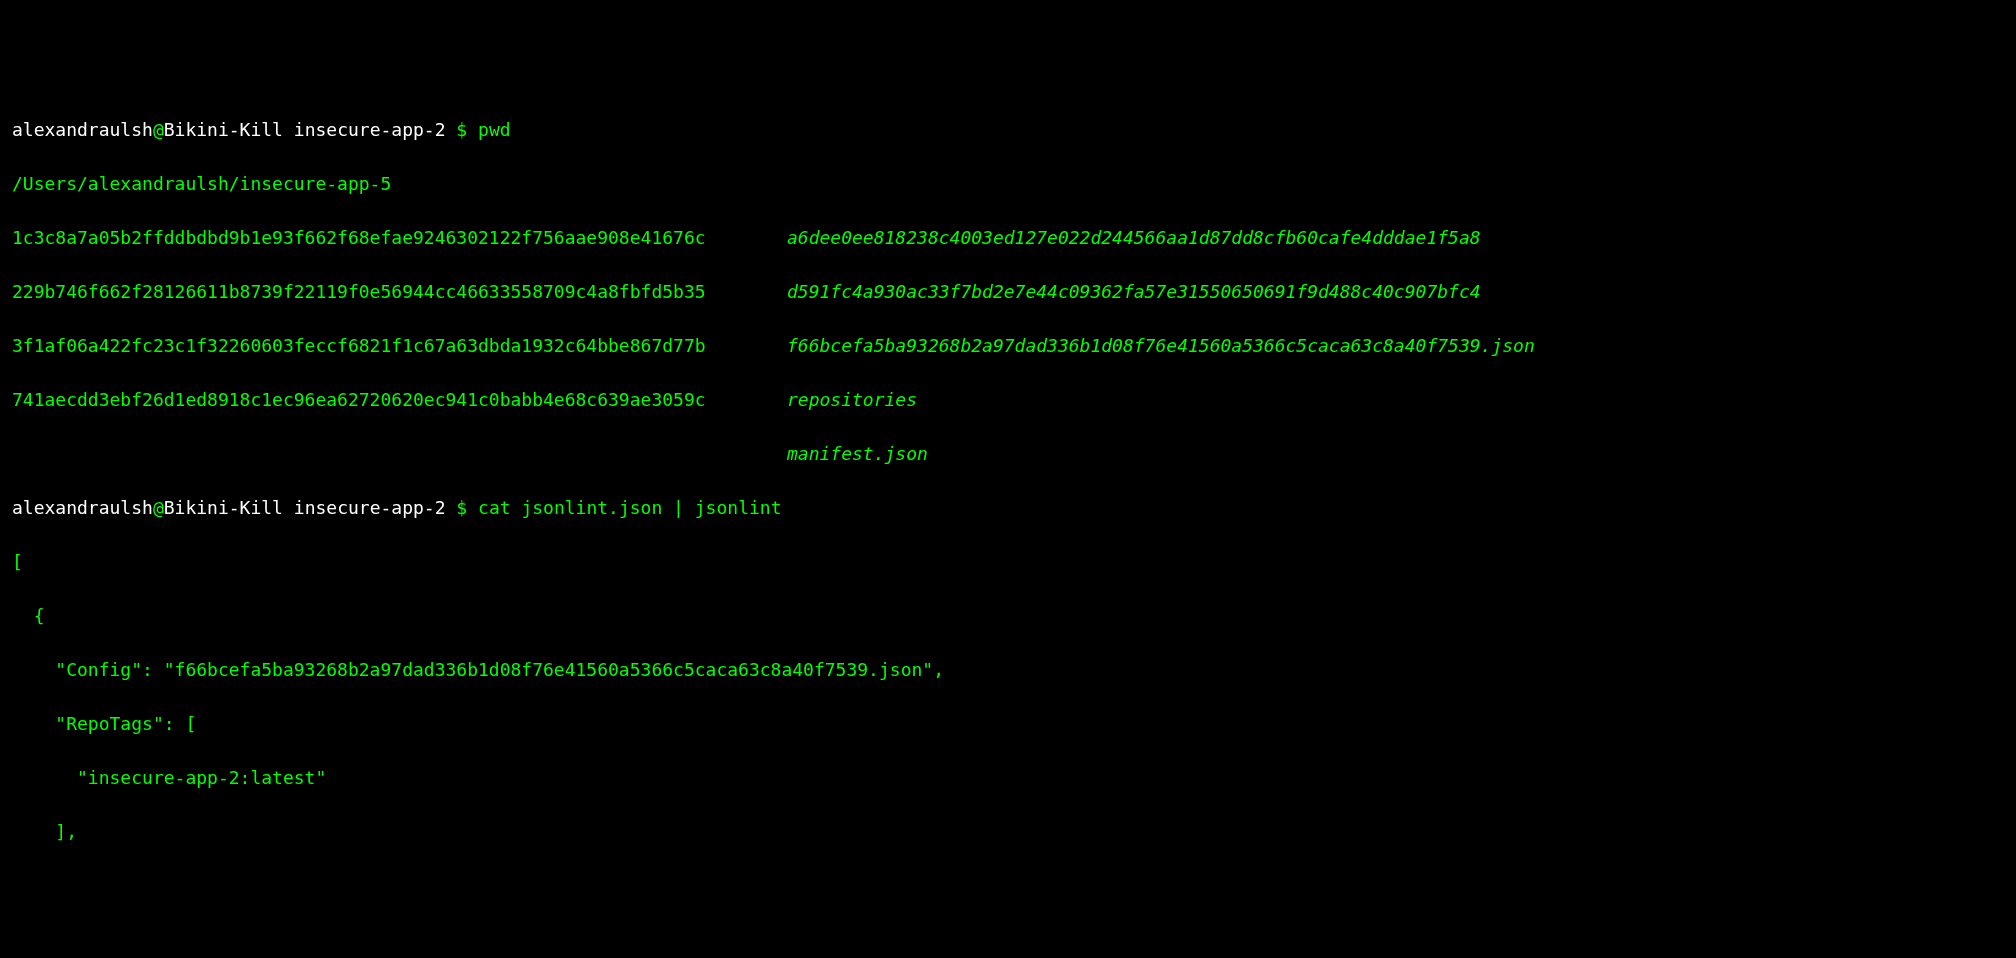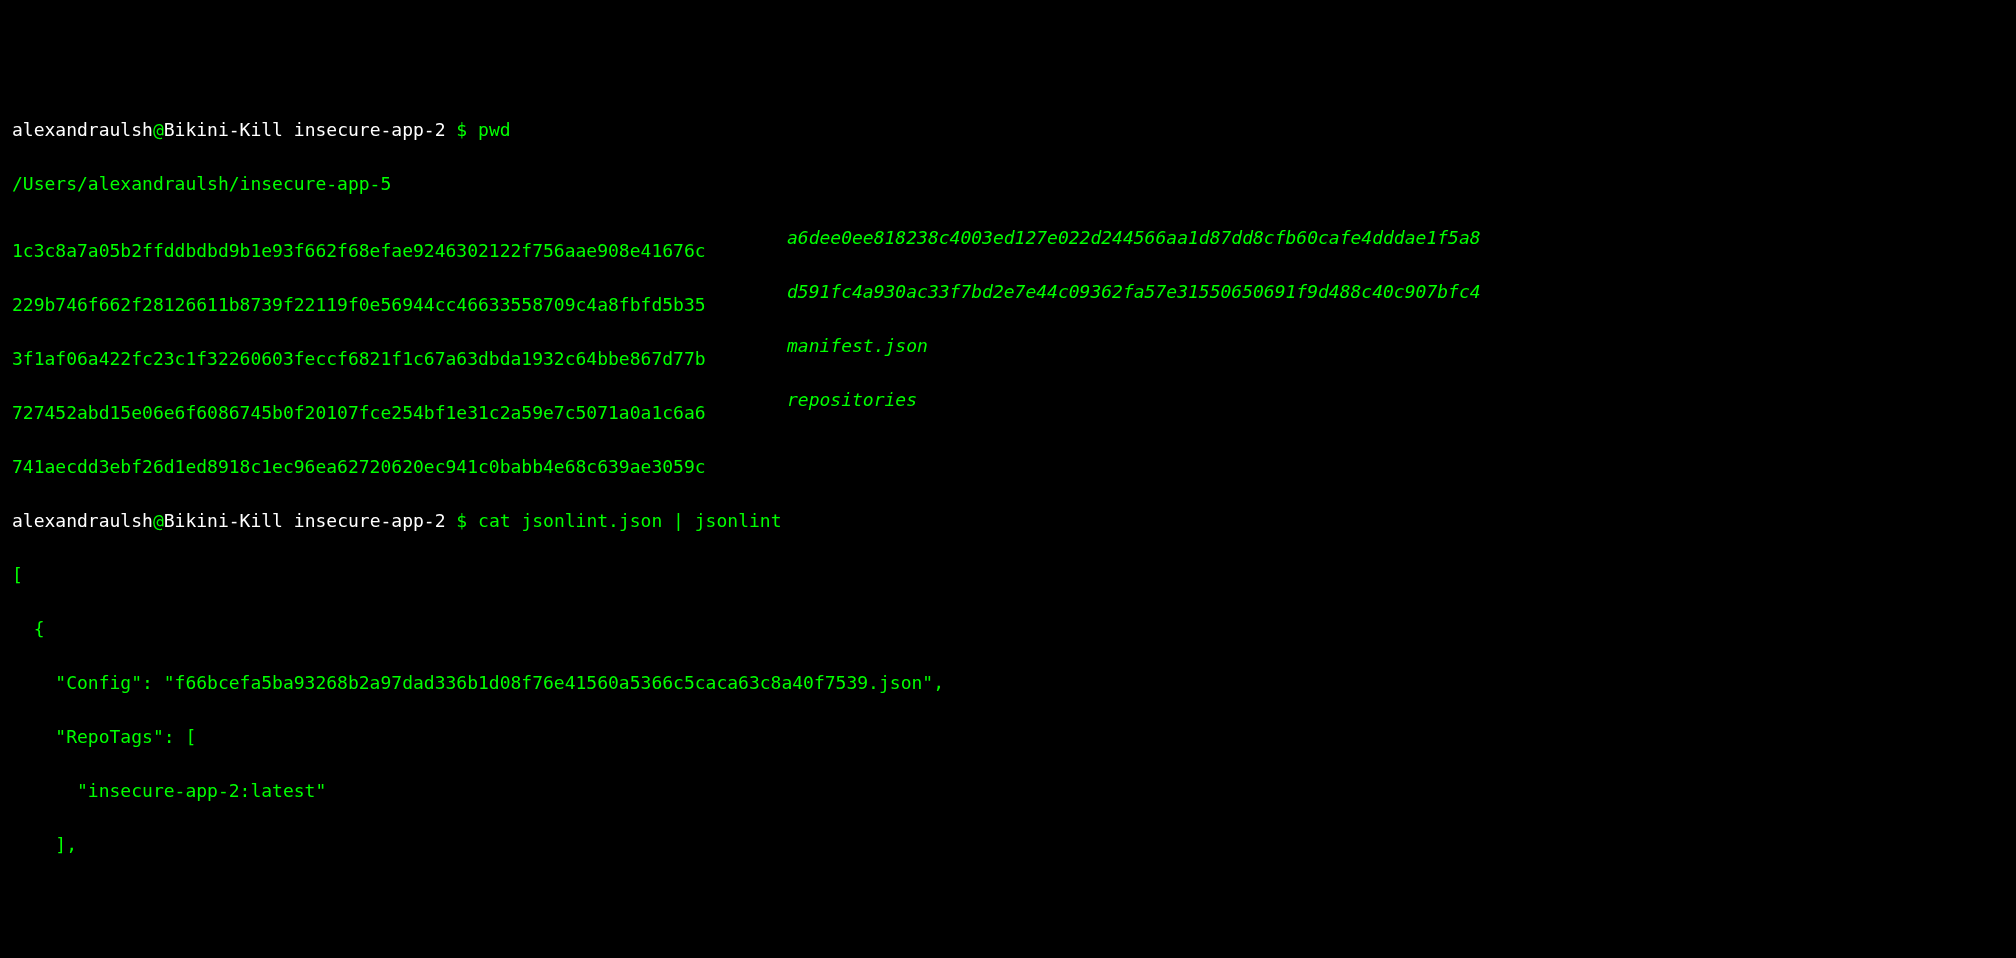--- a/index.html
+++ b/index.html
@@ -11,40 +11,40 @@
       line-height: 1.5;
       padding: 8px 12px;
       white-space: pre;
       overflow-x: auto;
     }
     .line { white-space: pre; }
     .prompt { color: #ffffff; }
     .output { color: #00ff00; }
     .cols { display: flex; gap: 0; }
     .col { white-space: pre; }
-    .col-left { width: 775px; flex-shrink: 0; margin-top: 13px; }
+    .col-left { width: 775px; flex-shrink: 0; }
     .col-right { flex: 1; font-style: italic; }
   </style>
 </head>
 <body>
 
 
 
 <div><div class="line"><span class="prompt">alexandraulsh</span><span>@</span><span class="prompt">Bikini-Kill</span> <span class="prompt">insecure-app-2</span> <span>$</span> <span>pwd</span></div>
 <div class="line output">/Users/alexandraulsh/insecure-app-5</div>
 <div class="cols">
 <div class="col col-left"><div class="line">1c3c8a7a05b2ffddbdbd9b1e93f662f68efae9246302122f756aae908e41676c</div>
 <div class="line">229b746f662f28126611b8739f22119f0e56944cc46633558709c4a8fbfd5b35</div>
 <div class="line">3f1af06a422fc23c1f32260603feccf6821f1c67a63dbda1932c64bbe867d77b</div>
-<div class="line">727452abd15e06e6f6086745b0f20107fce254bf1e31c2a59e7c5071a0a1c6a6</div>
 <div class="line">741aecdd3ebf26d1ed8918c1ec96ea62720620ec941c0babb4e68c639ae3059c</div></div>
 <div class="col col-right"><div class="line">a6dee0ee818238c4003ed127e022d244566aa1d87dd8cfb60cafe4dddae1f5a8</div>
 <div class="line">d591fc4a930ac33f7bd2e7e44c09362fa57e31550650691f9d488c40c907bfc4</div>
-<div class="line">manifest.json</div>
-<div class="line">repositories</div></div>
+<div class="line">f66bcefa5ba93268b2a97dad336b1d08f76e41560a5366c5caca63c8a40f7539.json</div>
+<div class="line">repositories</div>
+<div class="line">manifest.json</div></div>
 </div>
 <div class="line"><span class="prompt">alexandraulsh</span><span>@</span><span class="prompt">Bikini-Kill</span> <span class="prompt">insecure-app-2</span> <span>$</span> <span>cat jsonlint.json | jsonlint</span></div>
 <div><div class="line">[</div>
 <div class="line">  {</div>
 <div class="line">    "Config": "f66bcefa5ba93268b2a97dad336b1d08f76e41560a5366c5caca63c8a40f7539.json",</div>
 <div class="line">    "RepoTags": [</div>
 <div class="line">      "insecure-app-2:latest"</div>
 <div class="line">    ],</div>
 
 

